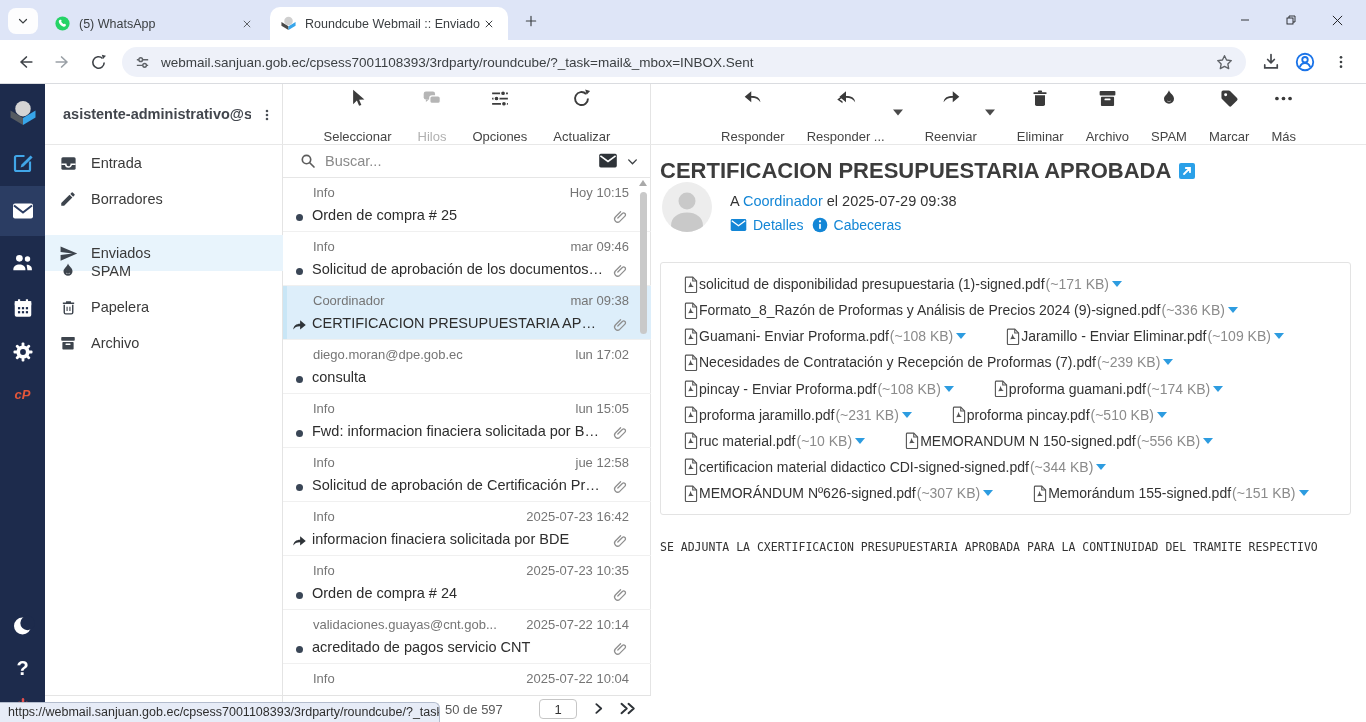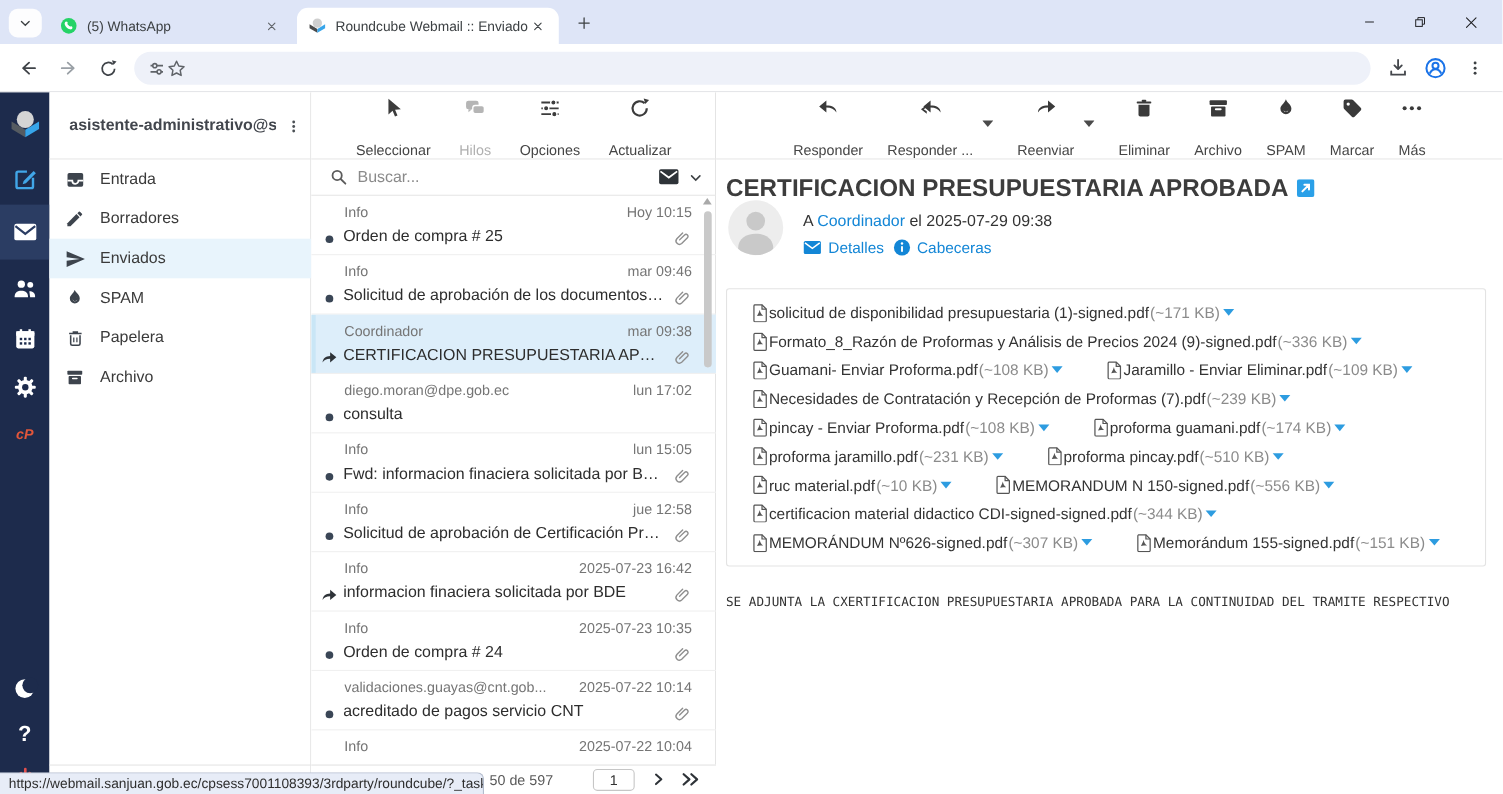--- a/index.html
+++ b/index.html
@@ -34,21 +34,21 @@
   .rail-item.active { background:#2b3d63; }
   .cp-text { color:#e2563a; font-weight:bold; font-style:italic; font-size:13px; font-family:"Liberation Sans",sans-serif; }
   .q-text { color:#fff; font-weight:bold; font-size:20px; }
 
   
   .folders { position:absolute; left:45px; top:0; width:238px; height:638px; background:#fff; border-right:1px solid #e4e4e4; }
   .acct-header { position:absolute; left:0; top:0; width:238px; height:61px; border-bottom:1px solid #e8e8e8; display:flex; align-items:center; }
   .acct-name { margin-left:18px; width:188px; font-size:14.5px; font-weight:bold; color:#42464d; white-space:nowrap; overflow:hidden; }
   .kebab { position:absolute; right:6px; top:20px; width:20px; height:22px; display:flex; align-items:center; justify-content:center; }
   .folder { position:absolute; left:0; width:238px; height:36px; display:flex; align-items:center; }
-  .folder.sel { background:#e8f4fc; }
+  .folder.sel { background:#e8f4fc;margin-top:18px; }
   .f-ico { margin-left:13px; width:20px; display:flex; justify-content:center; }
   .f-label { margin-left:13px; font-size:14.5px; color:#3a3a3a; }
   .folders-footer { position:absolute; left:0; bottom:0; width:238px; height:27px; border-top:1px solid #e5e5e5; }
   .quota-circle { position:absolute; left:27px; bottom:-12px; width:22px; height:22px; border-radius:50%; background:#8f9499; }
 
   
   .list { position:absolute; left:283px; top:0; width:368px; height:638px; background:#fff; border-right:1px solid #e4e4e4; }
   .list-toolbar { position:absolute; left:0; top:0; width:368px; height:61px; border-bottom:1px solid #e8e8e8; display:flex; justify-content:center; gap:26px; }
   .tbtn { display:flex; flex-direction:column; align-items:center; justify-content:center; padding-top:4px; }
   .tbtn .t-label { font-size:13px; color:#454545; margin-top:20px; }
@@ -185,20 +185,21 @@
     </div>
 
   <div class="omnibox">
     <span>
       <svg width="17" height="17" viewBox="0 0 24 24">
           <path d="M4 8h16M4 16h16" stroke="#5f6368" stroke-width="2"></path>
           <circle cx="9.5" cy="8" r="2.6" fill="#eef1f9" stroke="#5f6368" stroke-width="2"></circle>
           <circle cx="15" cy="16" r="2.6" fill="#eef1f9" stroke="#5f6368" stroke-width="2"></circle>
         </svg>
     </span>
+    <span class="omni-url">webmail.sanjuan.gob.ec/cpsess7001108393/3rdparty/roundcube/?_task=mail&amp;_mbox=INBOX.Sent</span>
     <span>
       <svg width="19" height="19" viewBox="0 0 24 24">
           <path d="M12 3.4l2.6 5.4 6 .8-4.4 4.2 1.1 5.9L12 16.9l-5.3 2.8 1.1-5.9L3.4 9.6l6-.8z" fill="none" stroke="#5f6368" stroke-width="1.7" stroke-linejoin="round"></path>
         </svg>
     </span>
   </div>
 
   <div class="toolbar-ico" style="right:82px">
     <svg width="20" height="20" viewBox="0 0 24 24">
         <path d="M12 3v9.5 M8 9l4 4 4-4" fill="none" stroke="#44474c" stroke-width="2" stroke-linecap="round" stroke-linejoin="round"></path>

